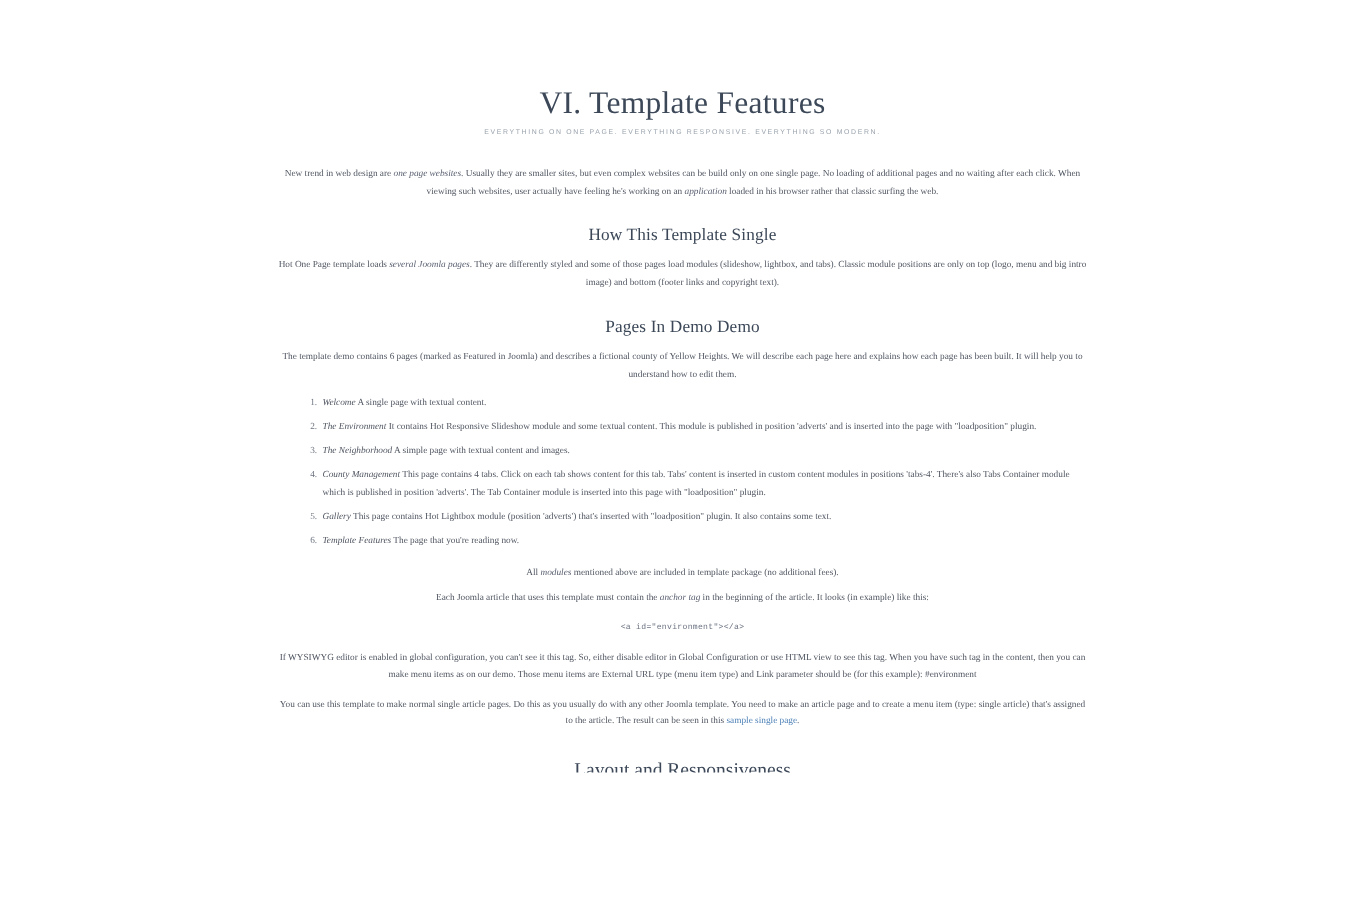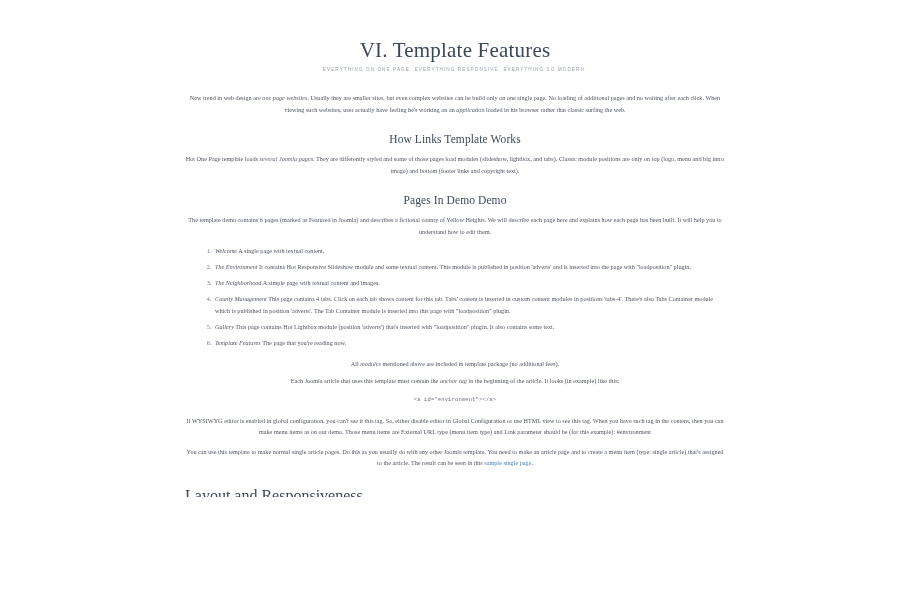--- a/index.html
+++ b/index.html
@@ -14,20 +14,21 @@
     font-family: "Liberation Serif", serif;
     color: #4a4a4a;
   }
   .page {
     width: 910px;
     height: 574px;
     box-sizing: border-box;
     padding: 26px 0 0 0;
     background: #fff;
     position: relative;
+    margin-top: 18px;
   }
   .inner {
     width: 540px;
     margin: 0 auto;
   }
   h1.doc-title {
     font-family: "Liberation Serif", serif;
     font-weight: normal;
     font-size: 21px;
     color: #3c4858;
@@ -98,43 +99,43 @@
     font-size: 6.2px;
     line-height: 1.8;
     margin: 10px 0 6px 0;
     color: #4f5560;
   }
   a.link {
     color: #4a7fb5;
     text-decoration: none;
   }
   .bottom-cut {
-    text-align: left;
+    text-align: center;
     font-family: "Liberation Serif", serif;
-    font-size: 16px;
+    font-size: 13px;
     color: #3c4858;
     margin-top: 18px;
     height: 10px;
     overflow: hidden;
   }
 </style>
 </head>
 <body>
 
 <div class="page">
   <div class="inner">
 
     <h1 class="doc-title">VI. Template Features</h1>
     <div class="subtitle">EVERYTHING ON ONE PAGE. EVERYTHING RESPONSIVE. EVERYTHING SO MODERN.</div>
 
     <p class="para first">
       <span>New trend in web design are </span><em class="hl">one page websites</em><span>. Usually they are smaller sites, but even complex websites can be build only on one single page. No loading of additional pages and no waiting after each click. When viewing such websites, user actually have feeling he's working on an </span><em class="hl">application</em><span> loaded in his browser rather that classic surfing the web.</span>
     </p>
 
-    <h2 class="section">How Links Template Works</h2>
+    <h2 class="section">How This Template Single</h2>
     <p class="para">
       <span>Hot One Page template loads </span><em class="hl">several Joomla pages</em><span>. They are differently styled and some of those pages load modules (slideshow, lightbox, and tabs). Classic module positions are only on top (logo, menu and big intro image) and bottom (footer links and copyright text).</span>
     </p>
 
     <h2 class="section">Pages In Demo Demo</h2>
     <p class="para">The template demo contains 6 pages (marked as Featured in Joomla) and describes a fictional county of Yellow Heights. We will describe each page here and explains how each page has been built. It will help you to understand how to edit them.</p>
 
     <ol class="demo-list">
       <li>
         <em>Welcome</em>

